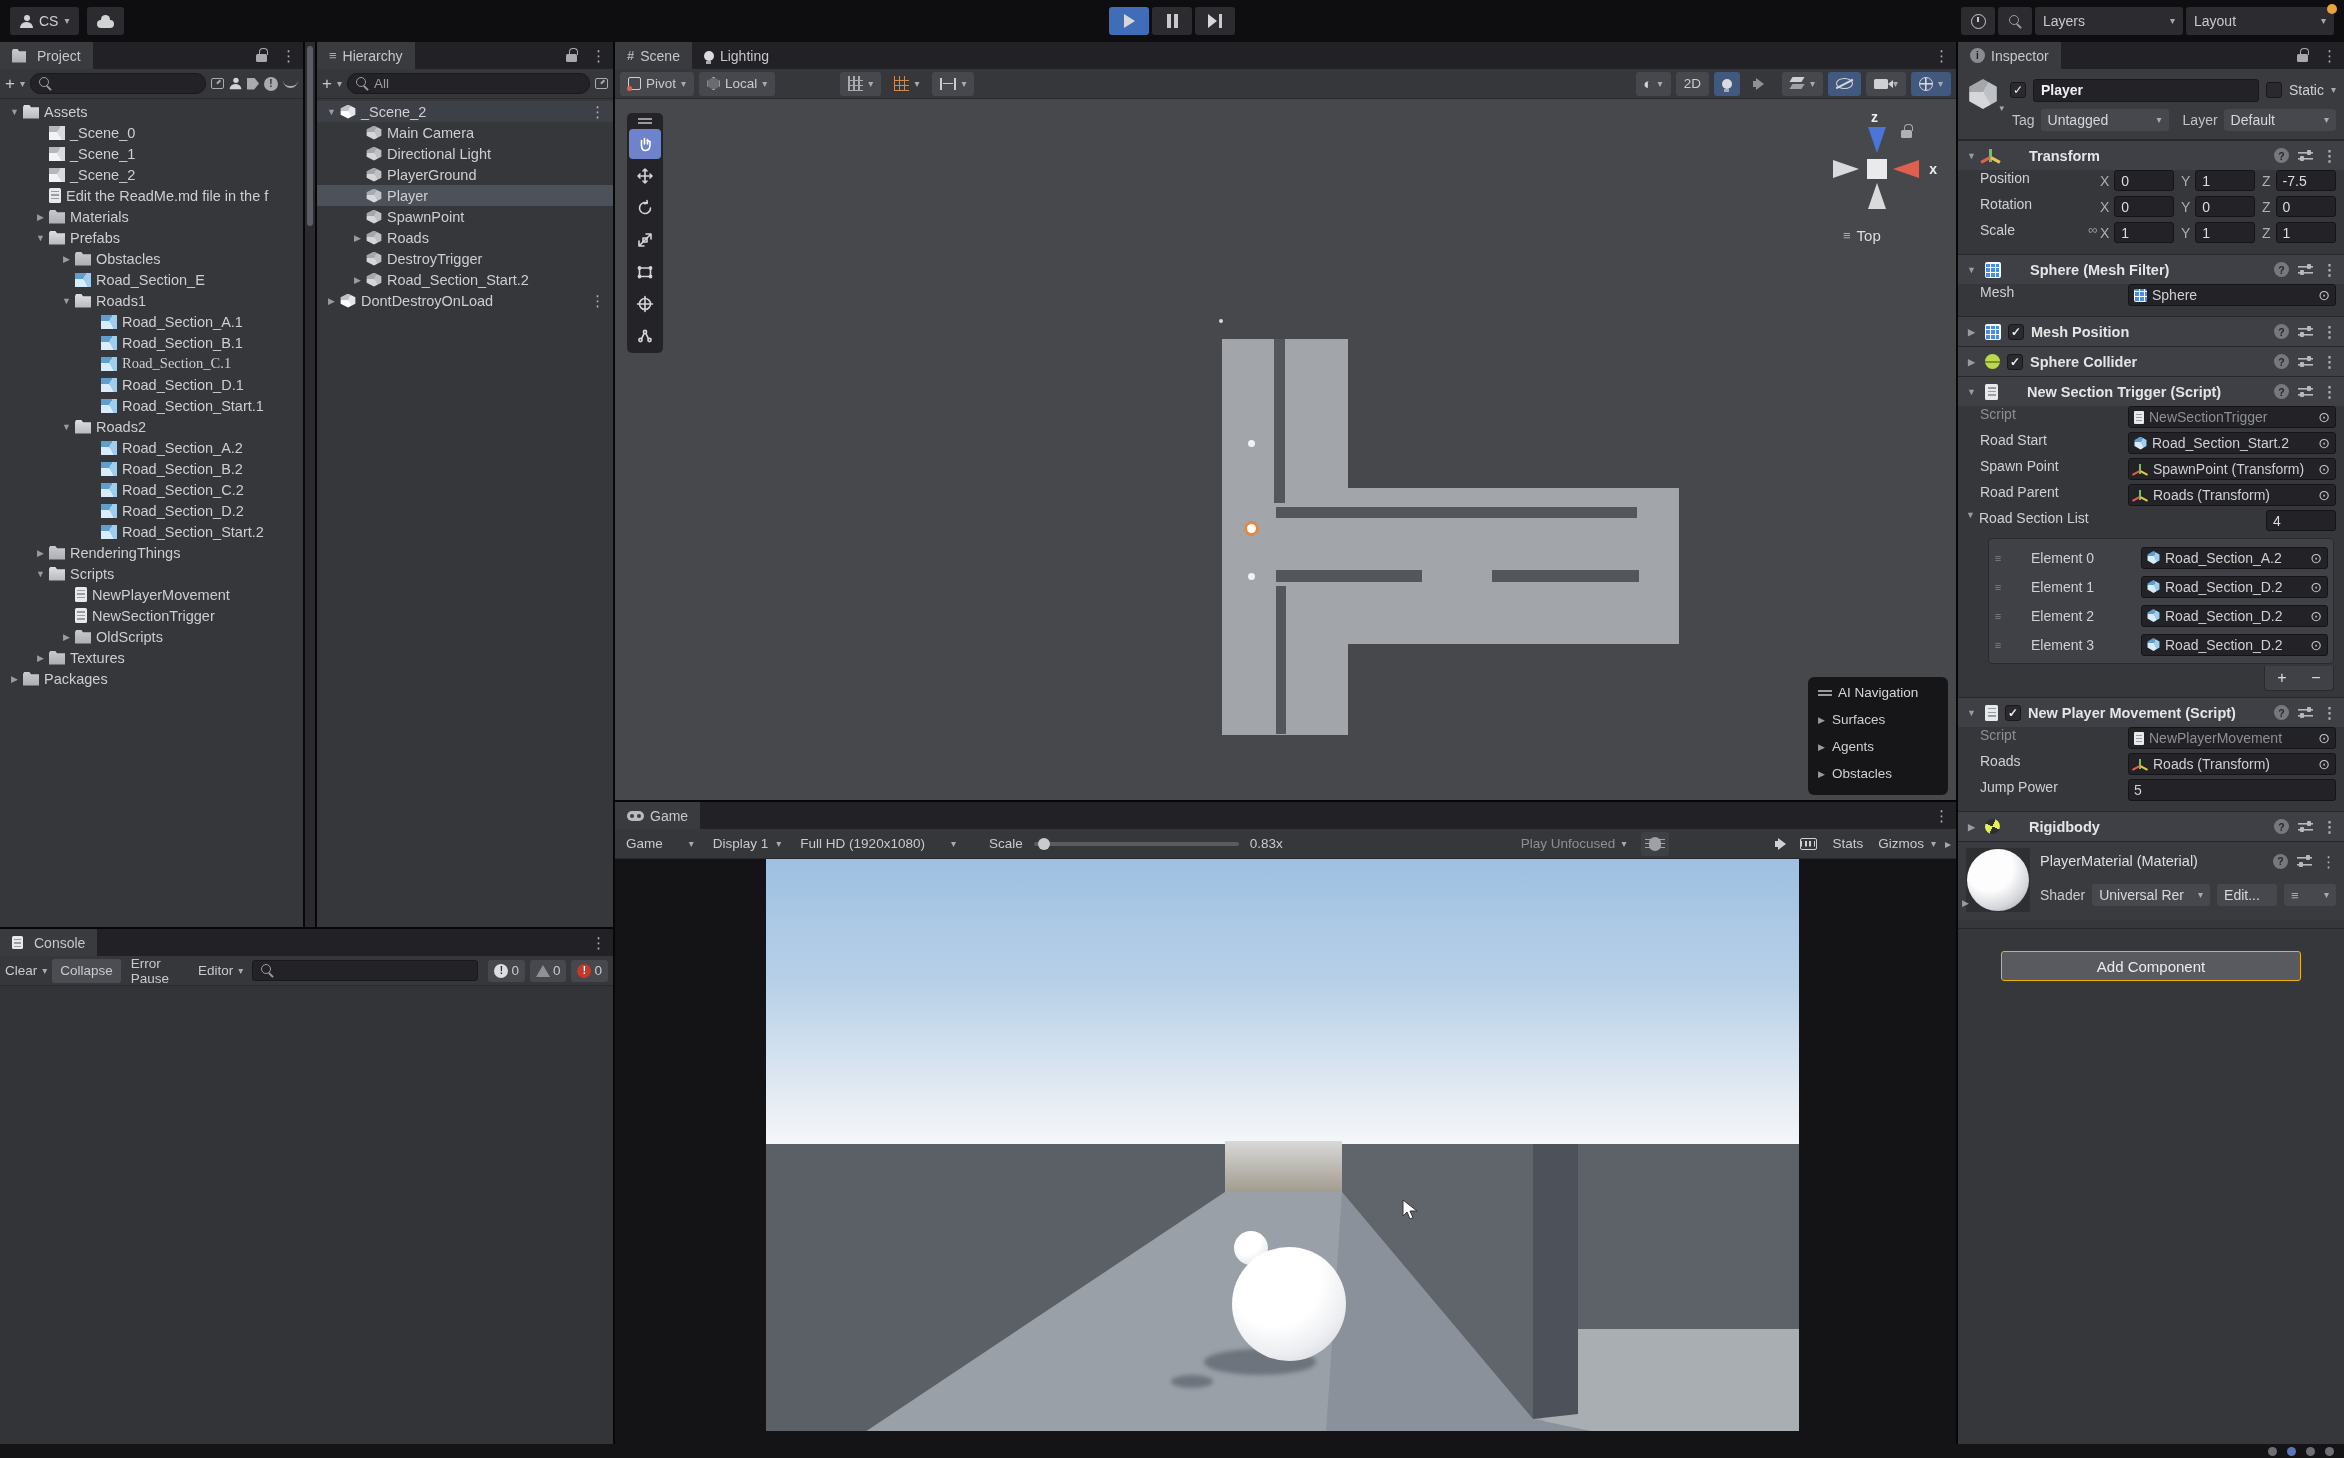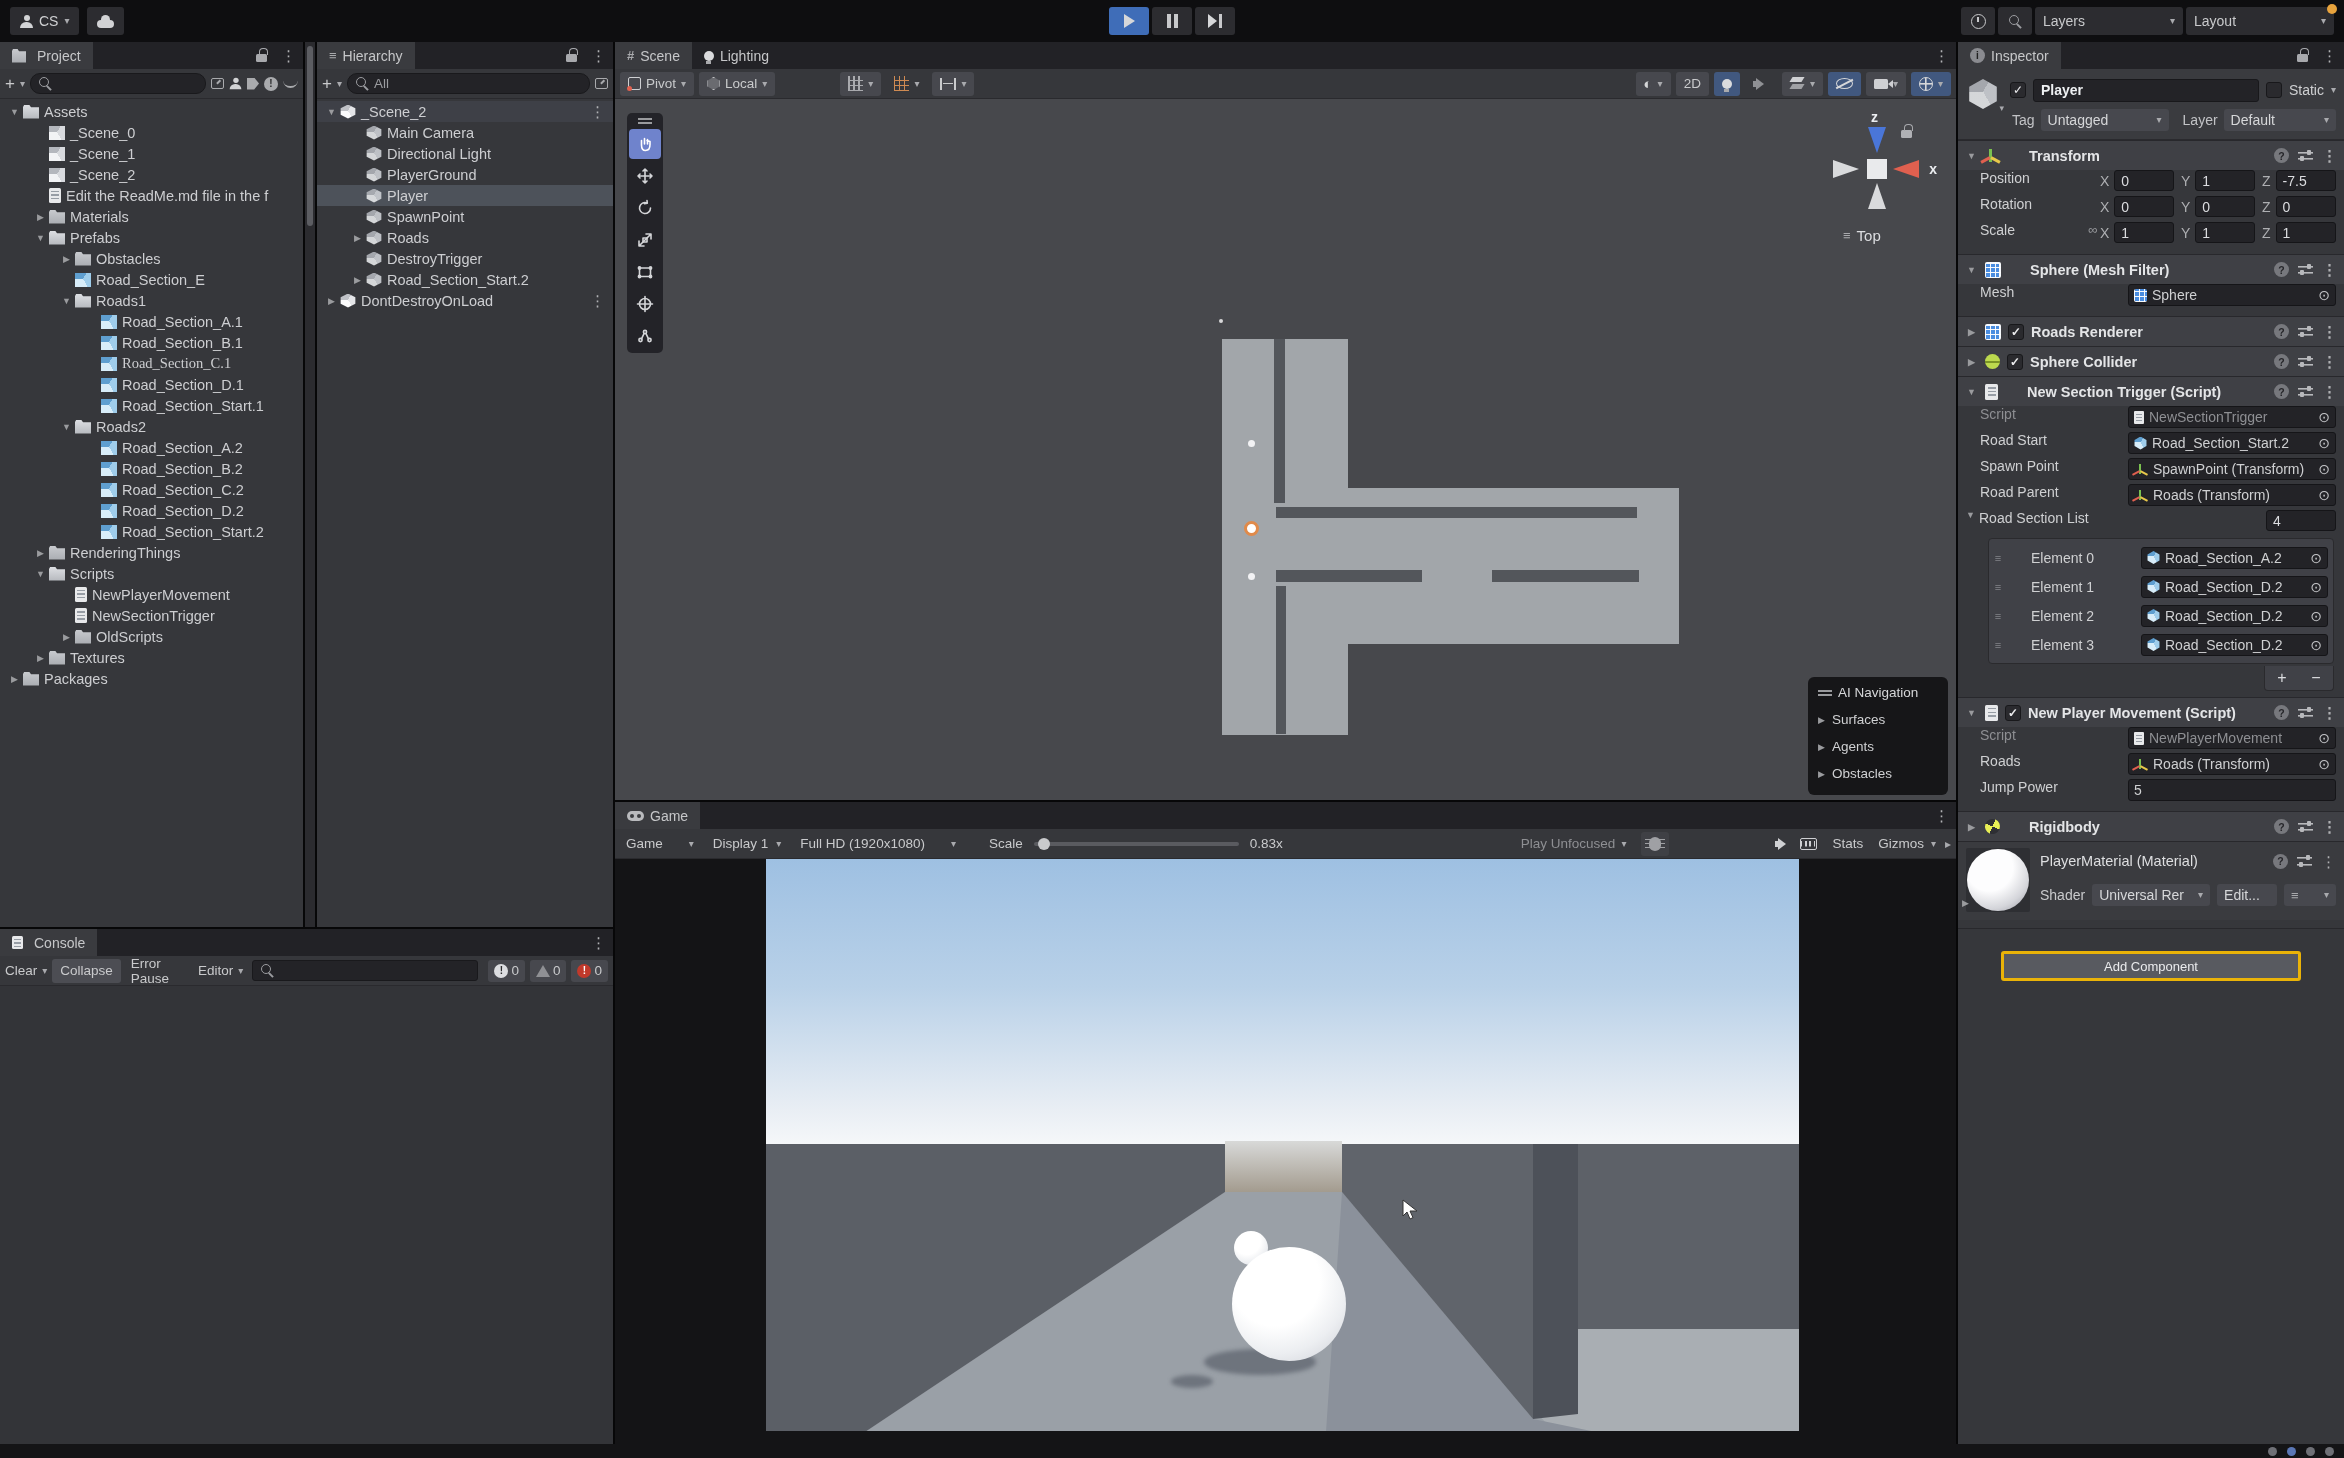--- a/index.html
+++ b/index.html
@@ -224,21 +224,21 @@
   .mat-block{border-top:1px solid #28282c;background:#3a3b3f;padding:6px 8px 8px;display:flex;gap:10px;position:relative}
   .mat-thumb{width:64px;height:64px;background:#2e2f33;border-radius:2px;position:relative;flex:none}
   .mat-thumb::after{content:"";position:absolute;inset:1px;border-radius:50%;background:radial-gradient(circle at 36% 30%,#fdfdfe 0 40%,#d4d5da 70%,#9something 100%);
     background:radial-gradient(circle at 36% 30%,#fdfdfe 0 40%,#d4d5da 70%,#8e8f98 100%)}
   .mat-right{flex:1;min-width:0}
   .mat-title-row{display:flex;align-items:center;gap:22px;height:26px;color:#dedfe1;font-size:14.5px}
   .mat-title-row .title{white-space:nowrap;overflow:hidden;min-width:0}
   .shader-row{display:flex;align-items:center;gap:7px;height:26px;margin-top:8px;color:#c9cacc}
   .mat-exp{position:absolute;left:4px;bottom:12px;font-size:9px;color:#9a9b9e}
   .addcomp-wrap{display:flex;justify-content:center;padding:22px 0 10px;border-top:1px solid #28282c;margin-top:8px}
-  .addcomp{width:300px;height:30px;background:#585a60;border:3px solid #eab308;border-radius:3px;display:flex;align-items:center;justify-content:center;color:#eaebed;font-size:13px}
+  .addcomp{width:300px;height:30px;background:#585a60;border:1px solid #eab308;border-radius:3px;display:flex;align-items:center;justify-content:center;color:#eaebed;font-size:15px}
 
   
   .bottom-strip{height:14px;background:#141416;flex:none;display:flex;align-items:center;justify-content:flex-end;gap:10px;padding:0 10px}
   .bs-ico{width:9px;height:9px;border-radius:50%;background:#6f7luto;background:#6f7076}
   .bs-ico.blue{background:#5b77b5}
 </style>
 </head>
 <body>
 
 <div class="app">
@@ -1042,21 +1042,21 @@
             <span class="icon-meshgrid" style="width:13px;height:13px"></span>
             <span class="val">Sphere</span>
             <span class="obj-pick">⊙</span>
           </span>
         </div>
 
         <div class="comp-head" style="margin-top:6px">
           <span class="exp">▶</span>
           <span class="icon-meshgrid"></span>
           <span class="chk">✓</span>
-          <span class="title">Roads Renderer</span>
+          <span class="title">Mesh Position</span>
           <span class="head-icons">
             <span class="icon-help"></span>
             <span class="icon-preset"></span>
             <span class="kebab">⋮</span>
           </span>
         </div>
 
         <div class="comp-head">
           <span class="exp">▶</span>
           <span class="icon-collider"></span>

